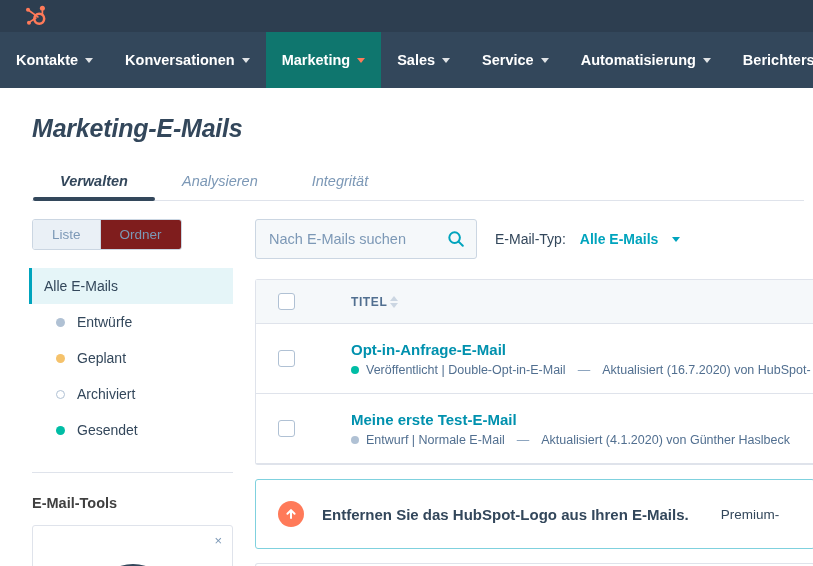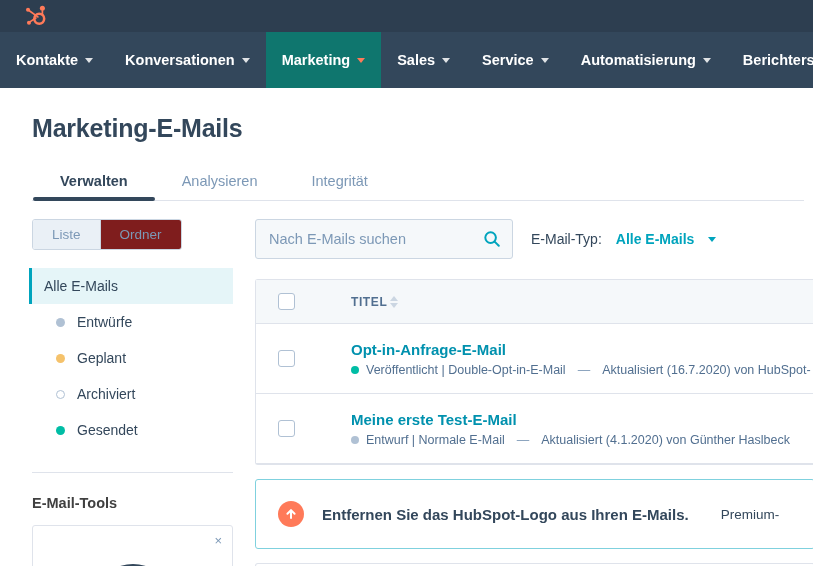--- a/index.html
+++ b/index.html
@@ -43,21 +43,21 @@
     display: inline-block;
     width: 0; height: 0;
     border-left: 4px solid transparent;
     border-right: 4px solid transparent;
     border-top: 5px solid #ffffff;
     opacity: .85;
   }
   .nav-item.active .chev { border-top-color: #ff7a59; opacity: 1; }
 
   
-  .page-head { padding: 26px 9px 0 32px; }
+  .page-head { padding: 26px 9px 0 32px; font-style: italic; }
   .page-title {
     font-size: 25px;
     font-weight: 700;
     color: #33475b;
     letter-spacing: -0.2px;
   }
   .tabs {
     margin-top: 22px;
     display: flex;
     align-items: flex-end;
@@ -188,21 +188,21 @@
     overflow: hidden;
   }
   .toolbar {
     display: flex;
     align-items: center;
     gap: 18px;
     margin-bottom: 20px;
   }
   .search-box {
     position: relative;
-    width: 258px;
+    width: 222px;
     height: 40px;
     text-decoration: underline;
   }
   .search-input {
     width: 100%; height: 100%;
     border: 1px solid #cbd6e2;
     border-radius: 3px;
     background: #f5f8fa;
     padding: 0 40px 0 13px;
     font-size: 14.5px;

